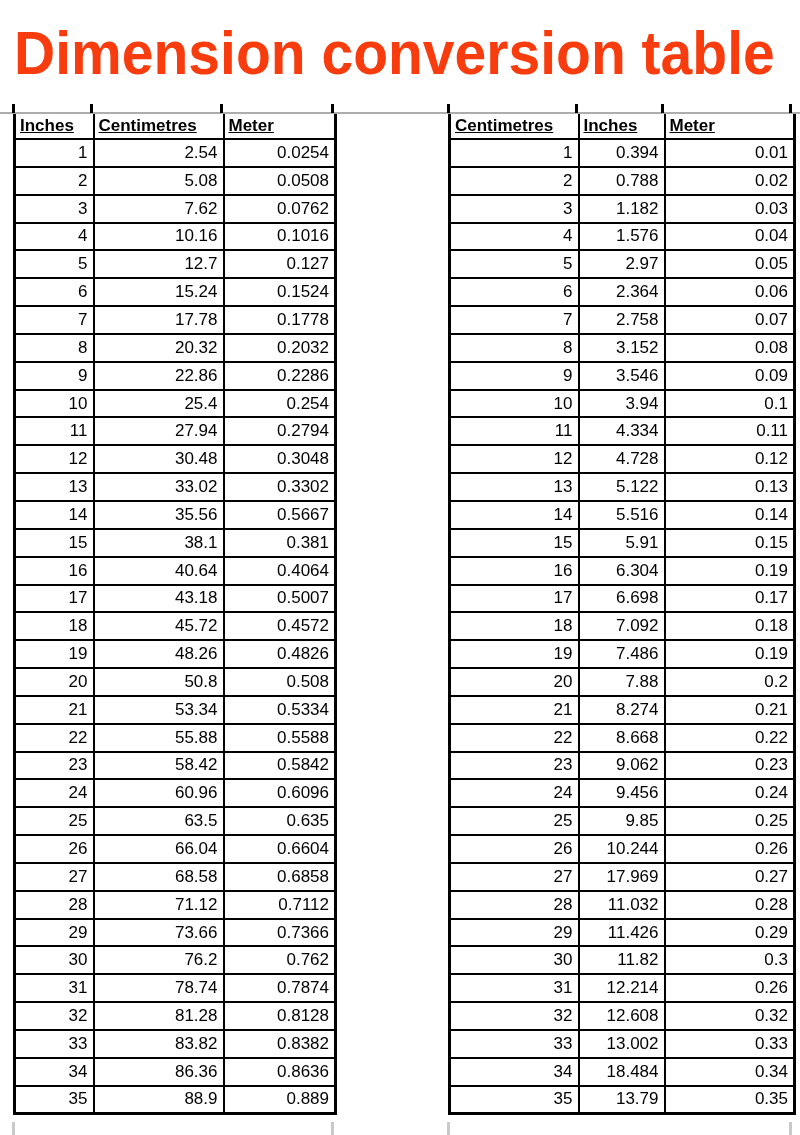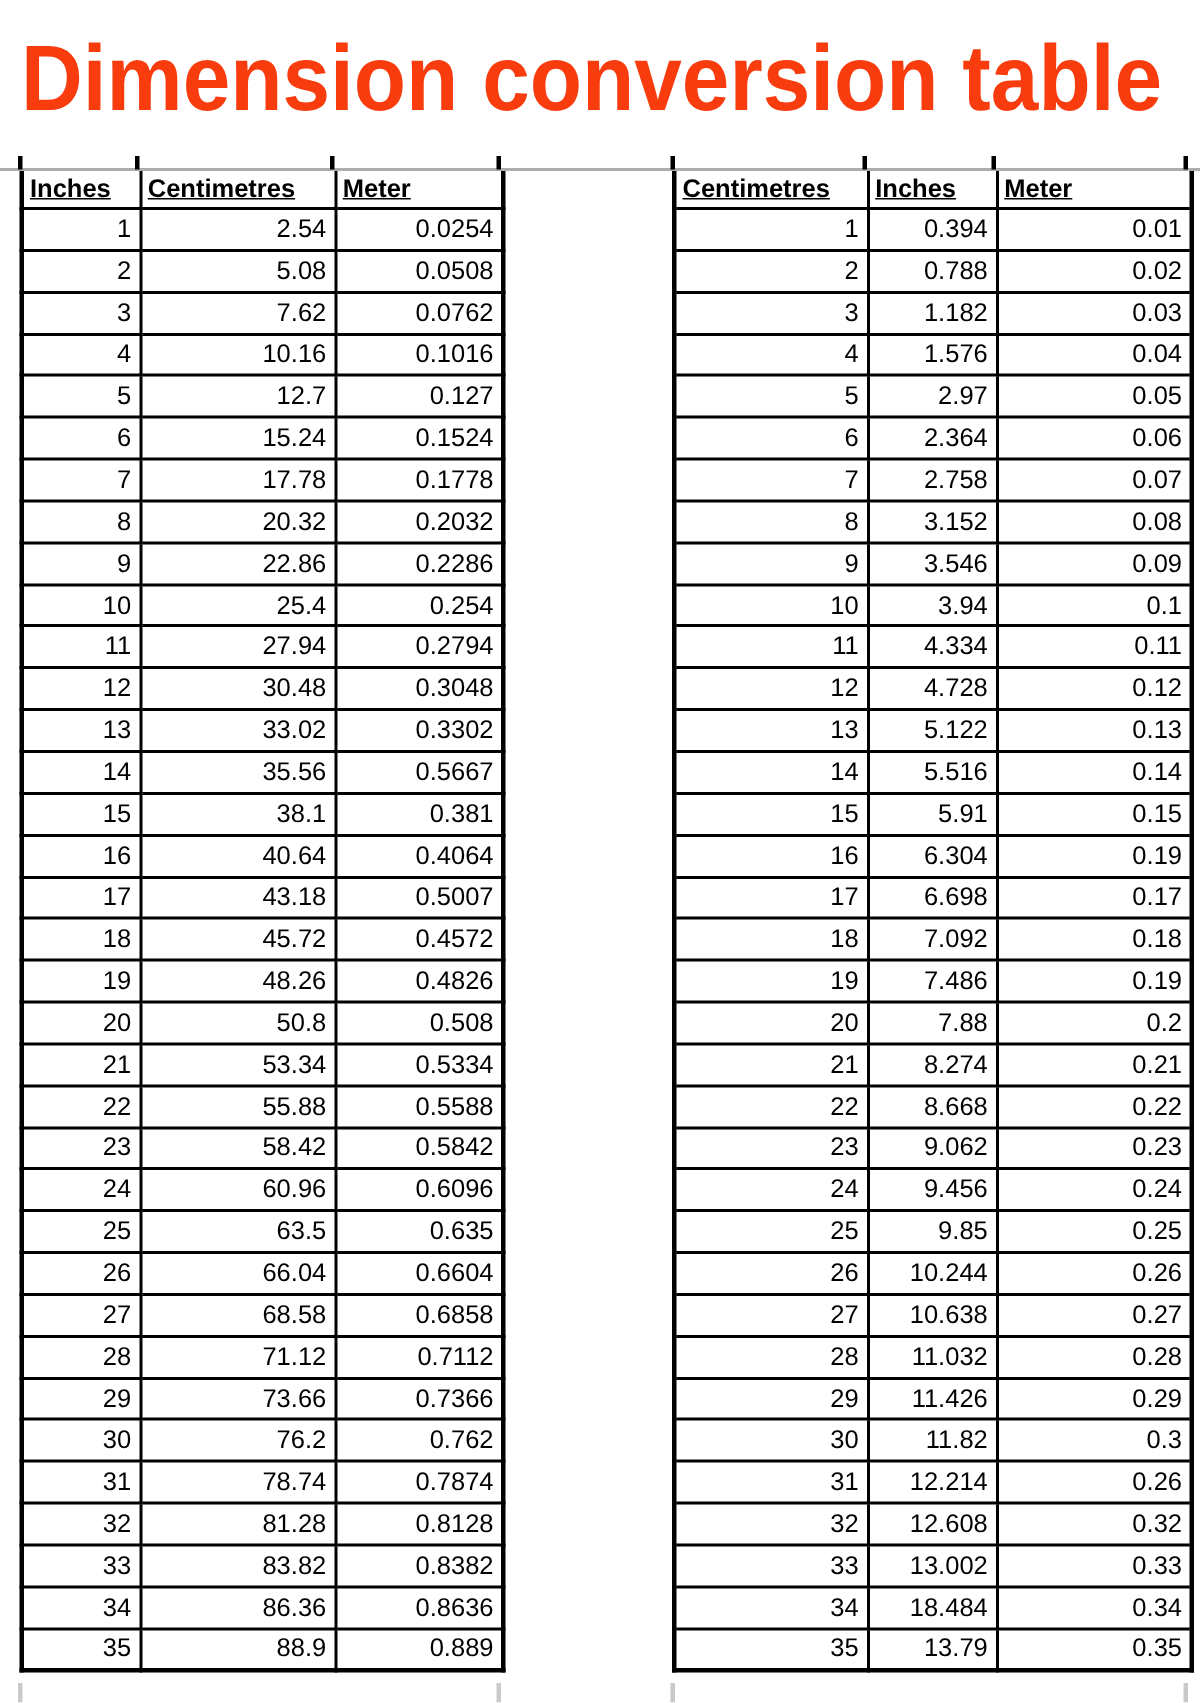--- a/index.html
+++ b/index.html
@@ -382,21 +382,21 @@
         <td>9.85</td>
         <td>0.25</td>
       </tr>
       <tr>
         <td>26</td>
         <td>10.244</td>
         <td>0.26</td>
       </tr>
       <tr>
         <td>27</td>
-        <td>10.638</td>
+        <td>17.969</td>
         <td>0.27</td>
       </tr>
       <tr>
         <td>28</td>
         <td>11.032</td>
         <td>0.28</td>
       </tr>
       <tr>
         <td>29</td>
         <td>11.426</td>

